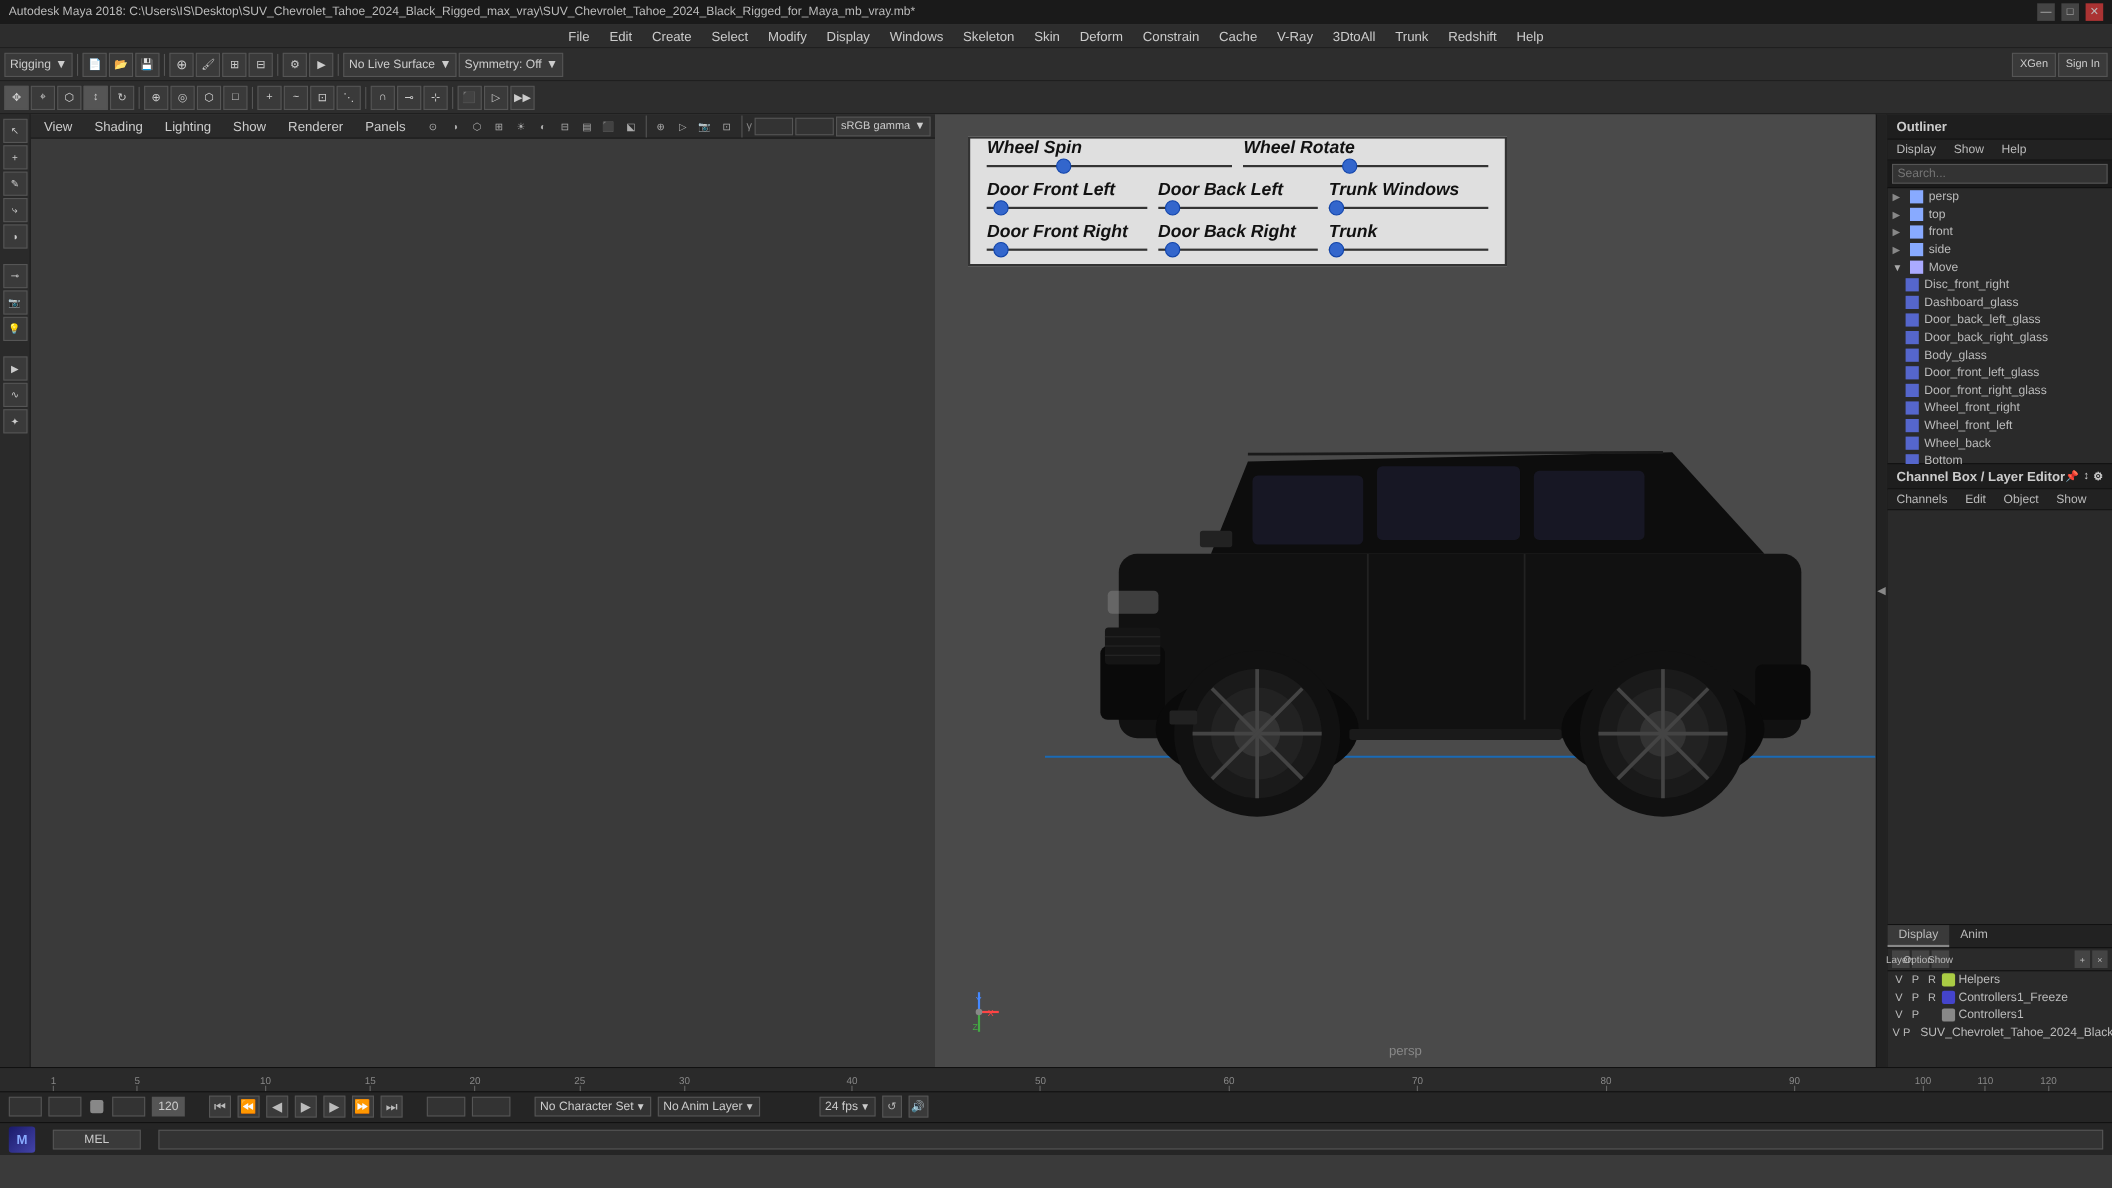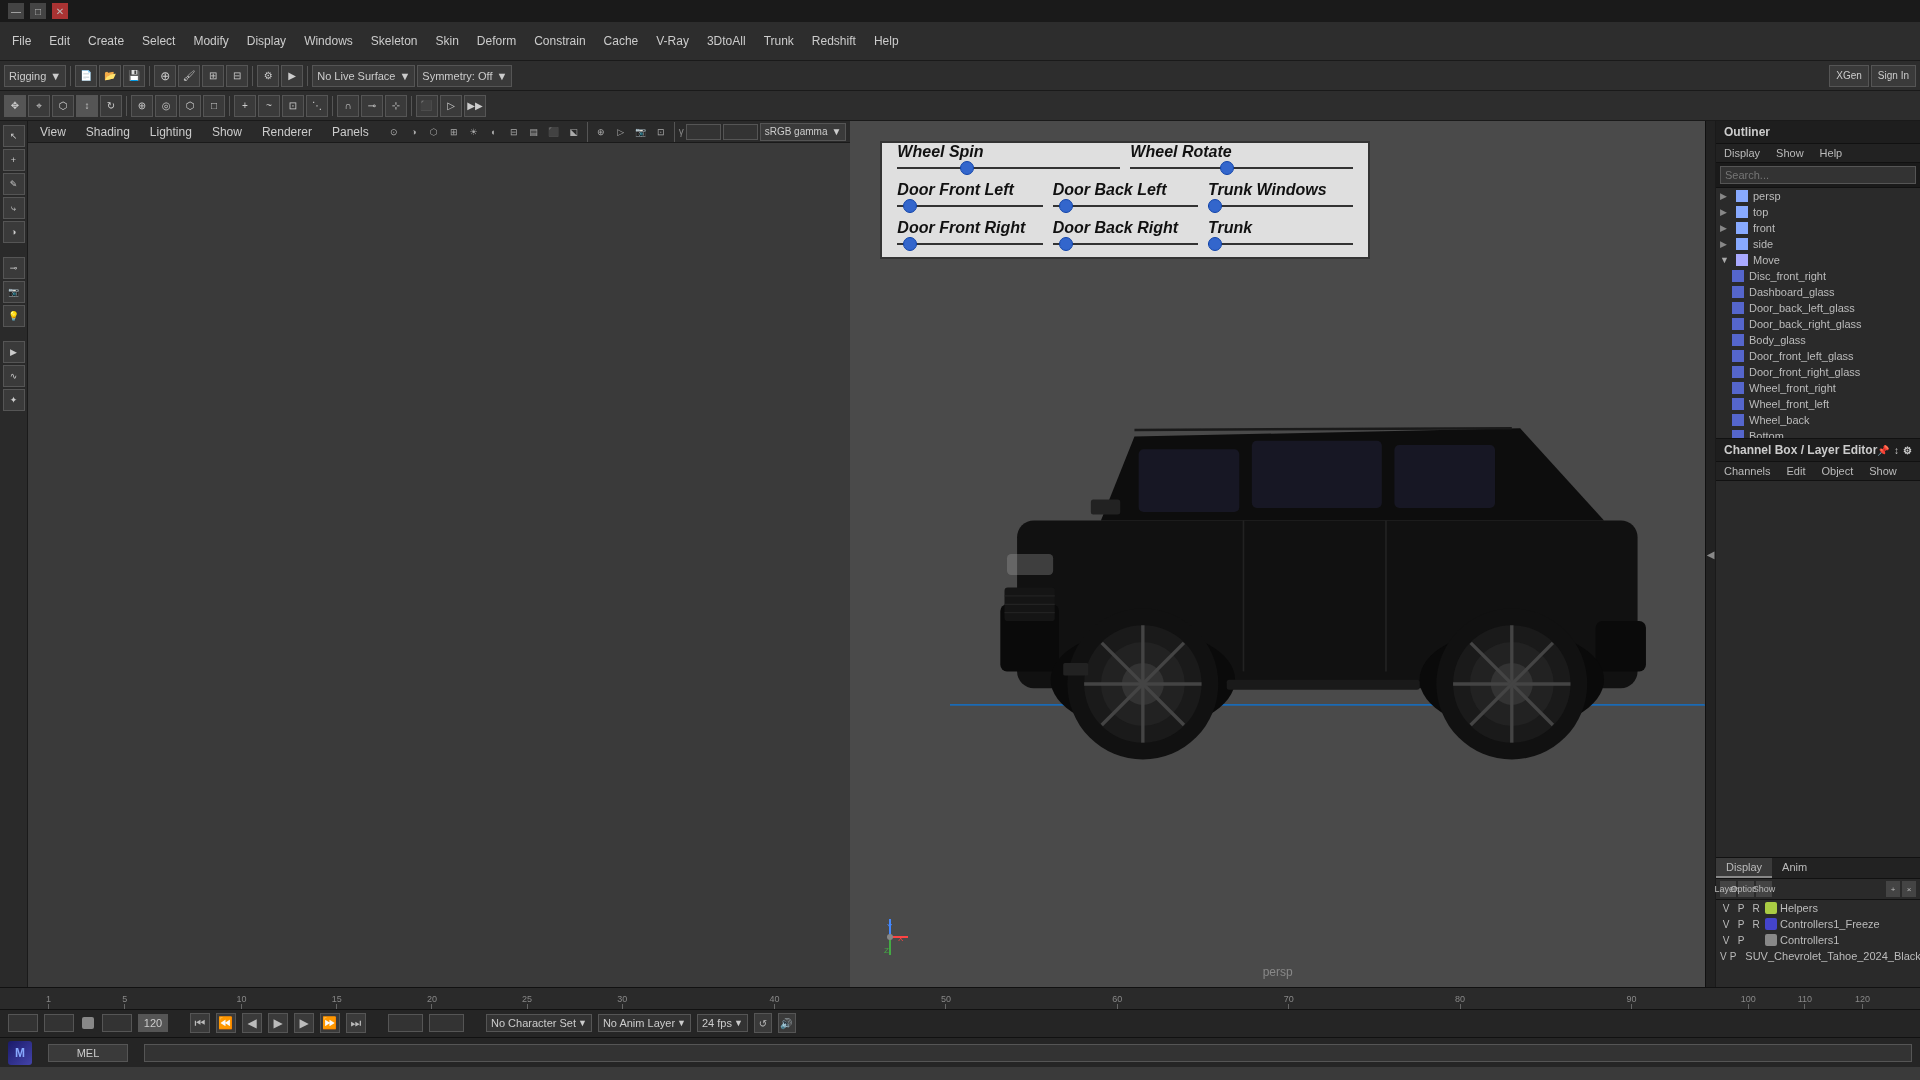--- a/index.html
+++ b/index.html
@@ -36,27 +36,28 @@
       align-items: center;
       justify-content: center;
       background: #444;
       cursor: pointer;
       font-size: 10px;
     }
 
     
     #menu-bar {
       width: 100%;
-      height: 39px;
+      height: 22px;
       background: #2d2d2d;
       display: flex;
       align-items: center;
       padding: 0 4px;
       gap: 2px;
       border-bottom: 1px solid #1a1a1a;
+      justify-content: center;
     }
     .menu-item {
       padding: 2px 8px;
       font-size: 12px;
       color: #ccc;
       cursor: pointer;
     }
 
     
     #toolbar1 {
@@ -515,20 +516,21 @@
       bottom: 30px;
       left: 20px;
       width: 40px;
       height: 40px;
     }
   </style>
 </head>
 <body>
 
 <div id="title-bar">
+  <span style="font-size:11px; overflow:hidden; white-space:nowrap; text-overflow:ellipsis; max-width:1800px;">Autodesk Maya 2018: C:\Users\IS\Desktop\SUV_Chevrolet_Tahoe_2024_Black_Rigged_max_vray\SUV_Chevrolet_Tahoe_2024_Black_Rigged_for_Maya_mb_vray.mb*</span>
   <div id="title-bar-controls">
     <span style="background:#444;width:16px;height:16px;display:flex;align-items:center;justify-content:center;cursor:pointer;">—</span>
     <span style="background:#444;width:16px;height:16px;display:flex;align-items:center;justify-content:center;cursor:pointer;">□</span>
     <span style="background:#aa3333;width:16px;height:16px;display:flex;align-items:center;justify-content:center;cursor:pointer;">✕</span>
   </div>
 </div>
 
 <div id="menu-bar">
   <div class="menu-item">File</div>
   <div class="menu-item">Edit</div>
@@ -1070,21 +1072,21 @@
     <div style="background:#333;border:1px solid #555;height:18px;display:flex;align-items:center;padding:0 4px;gap:2px;cursor:pointer;">
       <span style="font-size:11px;color:#ccc;">No Character Set</span>
       <span style="font-size:9px;">▼</span>
     </div>
 
     <div style="background:#333;border:1px solid #555;height:18px;display:flex;align-items:center;padding:0 4px;gap:2px;cursor:pointer;">
       <span style="font-size:11px;color:#ccc;">No Anim Layer</span>
       <span style="font-size:9px;">▼</span>
     </div>
 
-    <div style="background:#333;border:1px solid #555;height:18px;display:flex;align-items:center;padding:0 4px;gap:2px;cursor:pointer;">
+    <div style="background:#333;border:1px solid #555;height:18px;display:flex;align-items:center;padding:0 4px;gap:2px;cursor:pointer;margin-left:48px;">
       <span style="font-size:11px;color:#ccc;">24 fps</span>
       <span style="font-size:9px;">▼</span>
     </div>
 
     <div class="pb-btn" style="width:18px;font-size:10px;">↺</div>
 
     <div class="pb-btn" style="width:18px;font-size:10px;">🔊</div>
   </div>
 </div>
 

